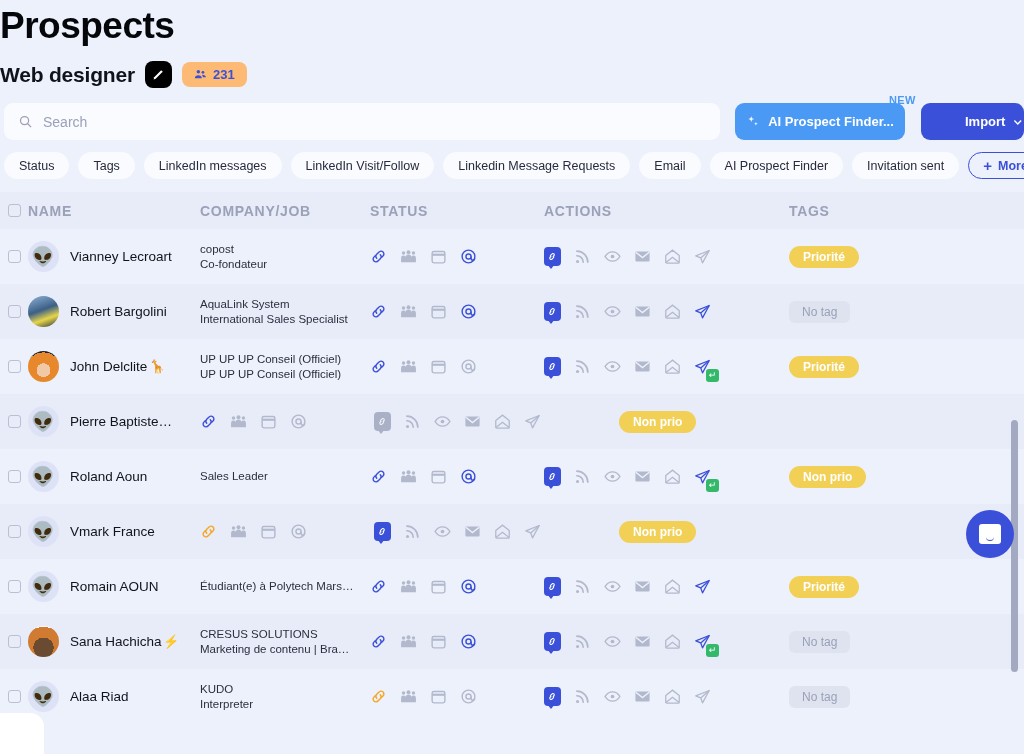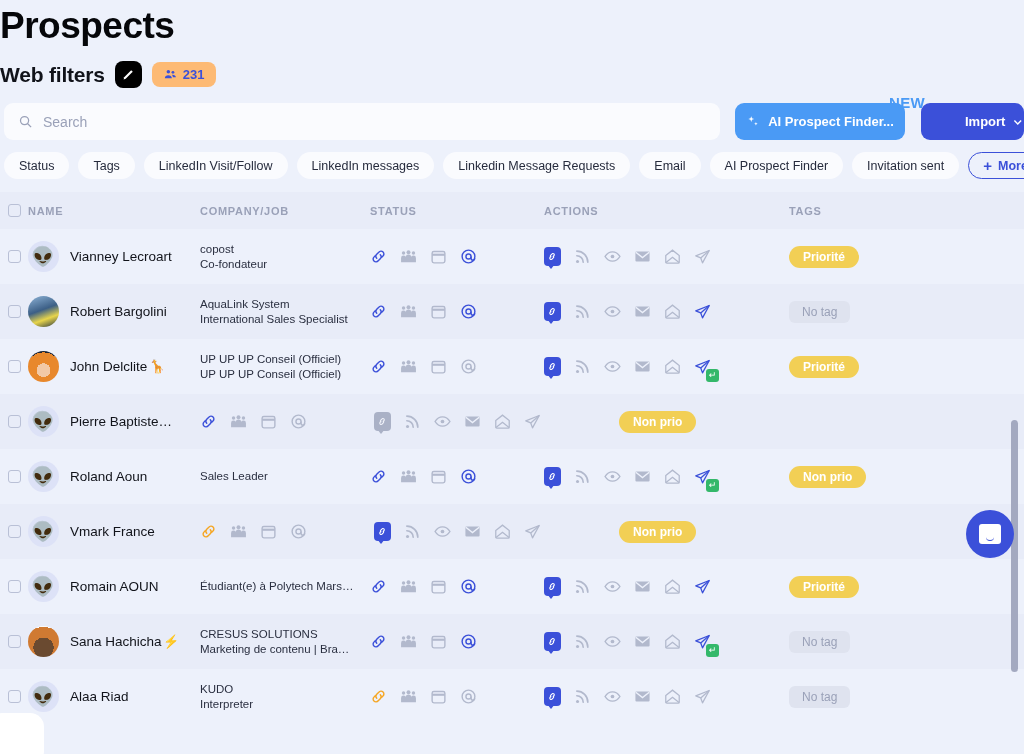--- a/index.html
+++ b/index.html
@@ -53,21 +53,21 @@
 
   .ai-btn {
     position: absolute; left: 735px; top: 0px; width: 170px; height: 37px;
     background: #4a9af5; border-radius: 9px 9px 9px 9px;
     display: flex; align-items: center; justify-content: center; gap: 8px;
     color: #fff; font-size: 13px; font-weight: 700; cursor: pointer;
   }
   .ai-btn svg { width: 14px; height: 14px; }
   .new-badge {
     position: absolute; left: 889px; top: 94px;
-    font-size: 15px; font-weight: 700; color: #4a9af5;
+    font-size: 11px; font-weight: 700; color: #4a9af5;
     letter-spacing: 0.3px;
   }
   .import-btn {
     position: absolute; left: 921px; top: 0; width: 103px; height: 37px;
     background: #3b50d9; border-radius: 9px;
     display: flex; align-items: center; justify-content: center; gap: 7px;
     color: #fff; font-size: 13px; font-weight: 700; cursor: pointer; padding-left: 44px;
   }
   .import-btn svg { width: 12px; height: 12px; }
 
@@ -87,21 +87,21 @@
   }
   .pill.more .plus { font-size: 15px; line-height: 1; font-weight: 600; }
 
   
   .table { position: absolute; left: 0; top: 192px; width: 1024px; }
   .thead {
     display: flex; align-items: center; height: 37px;
     background: #e8ecf8;
   }
   .thead .th {
-    font-size: 11px; font-weight: 700; color: #9aa1b8; letter-spacing: 0.7px;
+    font-size: 14px; font-weight: 700; color: #9aa1b8; letter-spacing: 0.7px;
   }
   .col-check { width: 28px; display: flex; justify-content: center; flex: none; }
   .col-name  { width: 172px; flex: none; }
   .col-comp  { width: 170px; flex: none; }
   .col-stat  { width: 174px; flex: none; }
   .col-act   { width: 245px; flex: none; }
   .col-tags  { width: 235px; flex: none; }
 
   .cb {
     width: 13px; height: 13px; border: 1.4px solid #b9c0d6;
@@ -196,21 +196,21 @@
   }
 </style>
 </head>
 <body>
 
 <div class="app">
 
   <div class="page-title">Prospects</div>
 
   <div class="subhead">
-    <span class="list-name">Web filters</span>
+    <span class="list-name">Web designer</span>
     <span class="edit-chip">
       <svg viewBox="0 0 24 24" fill="#fff">
           <path d="M3 21l3.8-1 13-13-2.8-2.8-13 13L3 21z"></path>
         </svg>
     </span>
     <span class="count-chip">
       <svg viewBox="0 0 24 24" fill="#3b50d9">
         <circle cx="8" cy="7" r="3.2"></circle>
           <circle cx="16.5" cy="8" r="2.6"></circle>
         <path d="M1.5 19c0-3.6 2.9-5.6 6.5-5.6s6.5 2 6.5 5.6H1.5z"></path>
@@ -241,22 +241,22 @@
       <svg viewBox="0 0 24 24" fill="none" stroke="#fff" stroke-width="3">
         <polyline points="5,9 12,16 19,9"></polyline>
       </svg>
     </div>
   </div>
   <div class="new-badge">NEW</div>
 
   <div class="filters" id="filters">
       <div class="pill">Status</div>
       <div class="pill">Tags</div>
+      <div class="pill">LinkedIn messages</div>
       <div class="pill">LinkedIn Visit/Follow</div>
-      <div class="pill">LinkedIn messages</div>
       <div class="pill">Linkedin Message Requests</div>
       <div class="pill">Email</div>
       <div class="pill">AI Prospect Finder</div>
       <div class="pill">Invitation sent</div>
       <div class="pill more">
         <span class="plus">+</span>
         <span>More filters</span>
       </div>
     </div>
 

